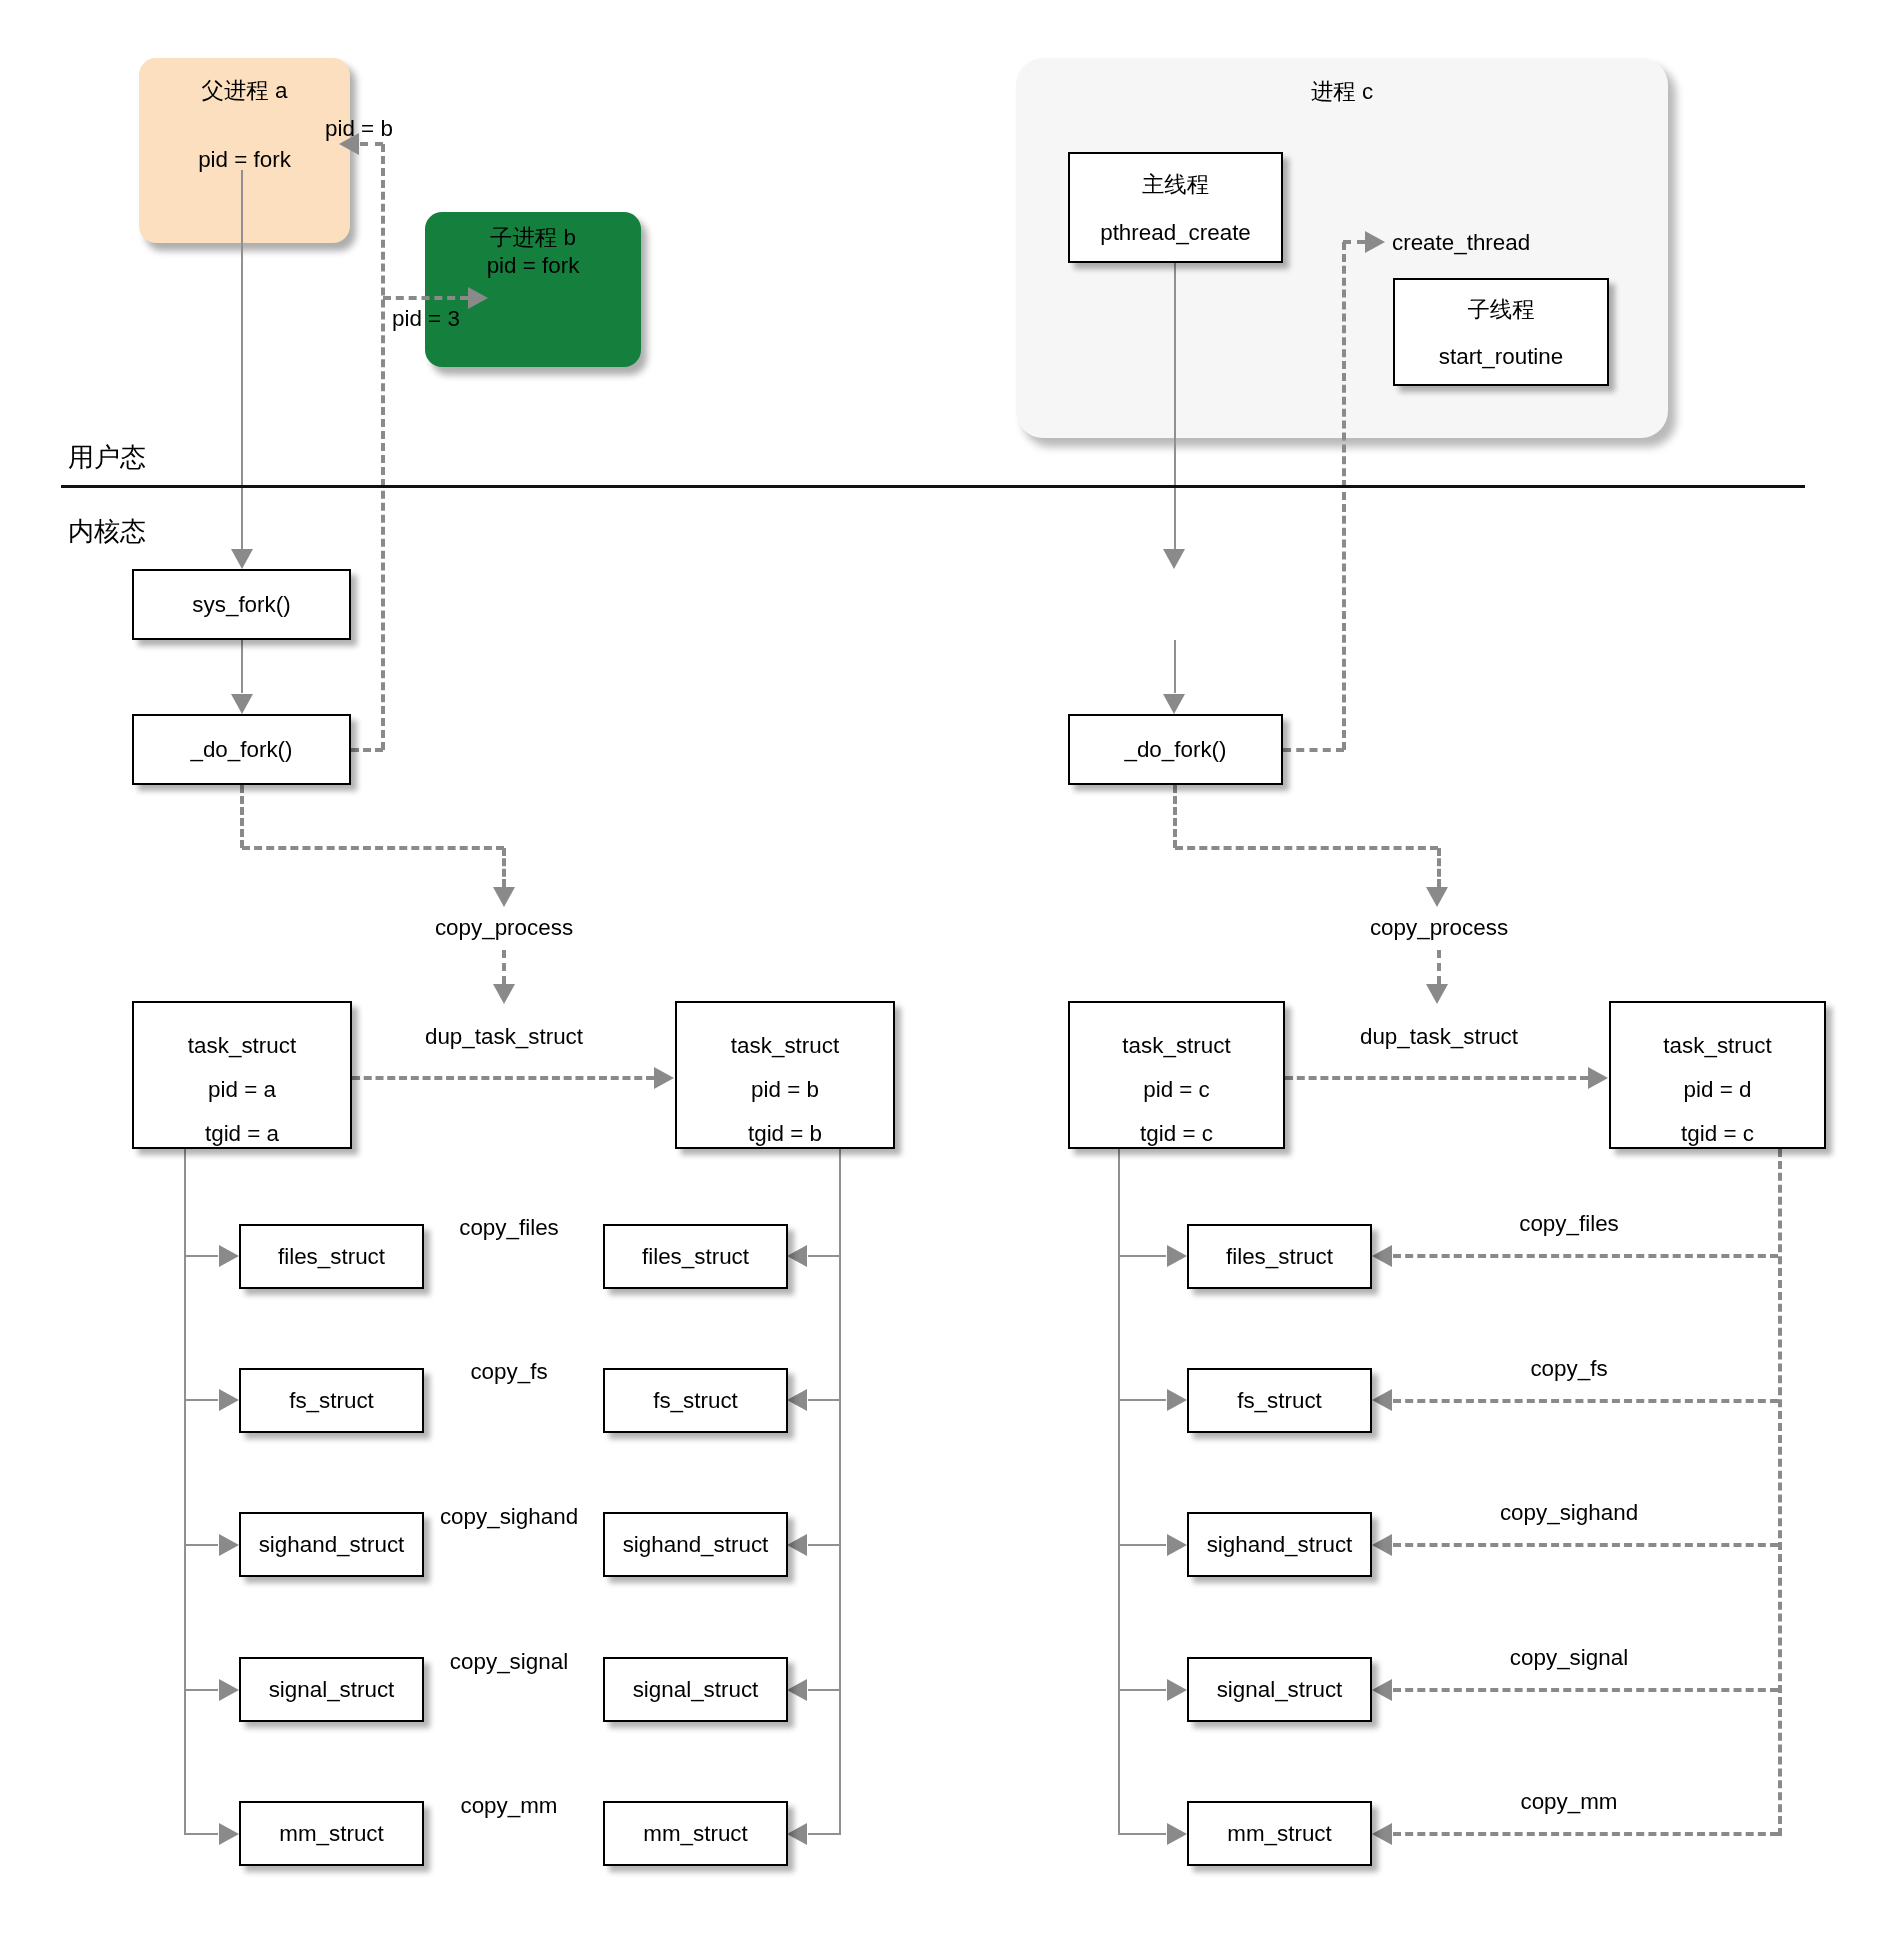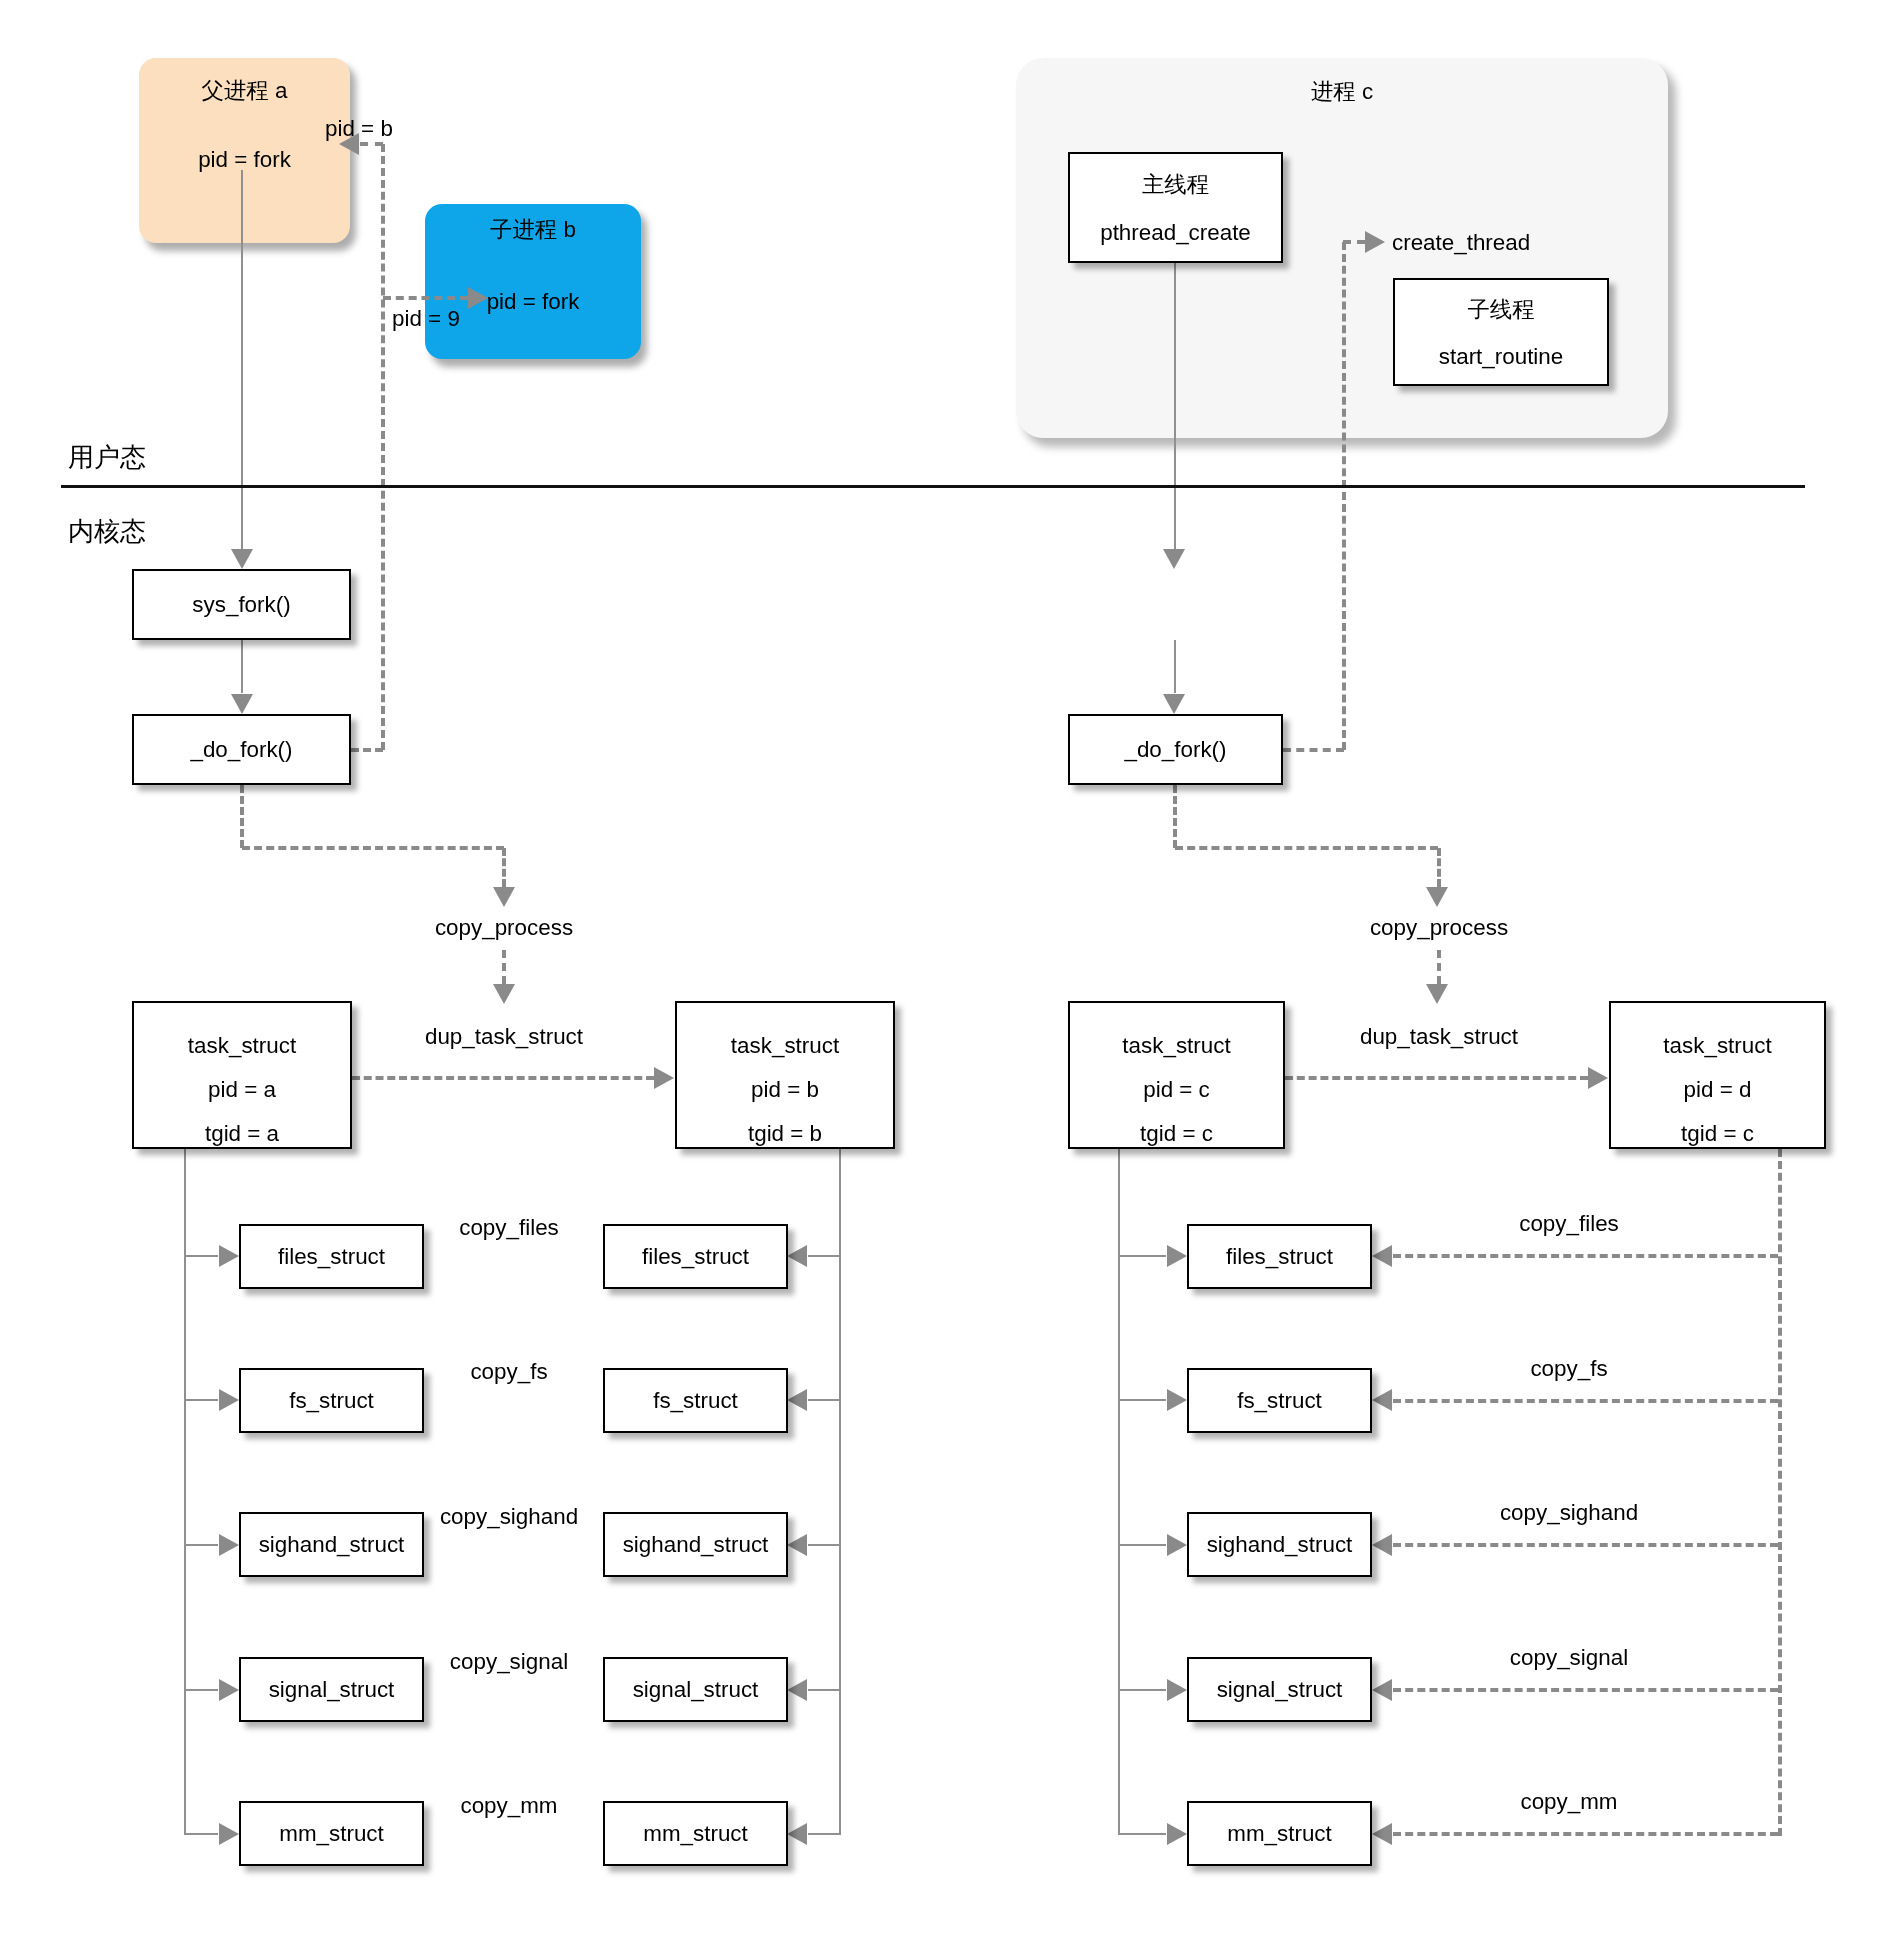--- a/index.html
+++ b/index.html
@@ -48,21 +48,21 @@
 </head>
 <body>
 
 <div class="canvas">
 
   <div class="note" style="left:139px;top:58px;width:211px;height:168px;background:#fcdfbe;padding-top:17px;gap:41px;">
     <span>父进程 a</span>
     <span>pid = fork</span>
   </div>
 
-  <div class="note" style="left:425px;top:204px;width:216px;height:145px;background:#0ea5e9;padding-top:9.7px;gap:44px;">
+  <div class="note" style="left:425px;top:212px;width:216px;height:145px;background:#15803d;padding-top:9.7px;">
     <span>子进程 b</span>
     <span>pid = fork</span>
   </div>
 
   <div class="panel" style="left:1016px;top:58px;width:652px;height:362px;padding-top:18px;">
     <span>进程 c</span>
   </div>
 
   <div class="vline" style="left:241px;top:170px;height:382px;"></div>
   <div class="ah d" style="left:231px;top:549px;"></div>
@@ -238,21 +238,21 @@
     <span>signal_struct</span>
     </div>
   <div class="box" style="left:1187px;top:1801px;width:185px;height:65px;">
     <span>mm_struct</span>
     </div>
 
   <div class="lbl mode" style="left:68px;top:440px;">用户态</div>
   <div class="lbl mode" style="left:68px;top:514px;">内核态</div>
 
   <div class="lbl" style="left:325px;top:116px;">pid = b</div>
-  <div class="lbl" style="left:392px;top:306px;">pid = 9</div>
+  <div class="lbl" style="left:392px;top:306px;">pid = 3</div>
   <div class="lbl" style="left:1392px;top:230px;">create_thread</div>
 
   <div class="lbl c" style="left:504px;top:915px;">copy_process</div>
   <div class="lbl c" style="left:504px;top:1024px;">dup_task_struct</div>
   <div class="lbl c" style="left:1439px;top:915px;">copy_process</div>
   <div class="lbl c" style="left:1439px;top:1024px;">dup_task_struct</div>
 
   <div class="lbl c" style="left:509px;top:1215px;">copy_files</div>
   <div class="lbl c" style="left:509px;top:1359px;">copy_fs</div>
   <div class="lbl c" style="left:509px;top:1504px;">copy_sighand</div>

